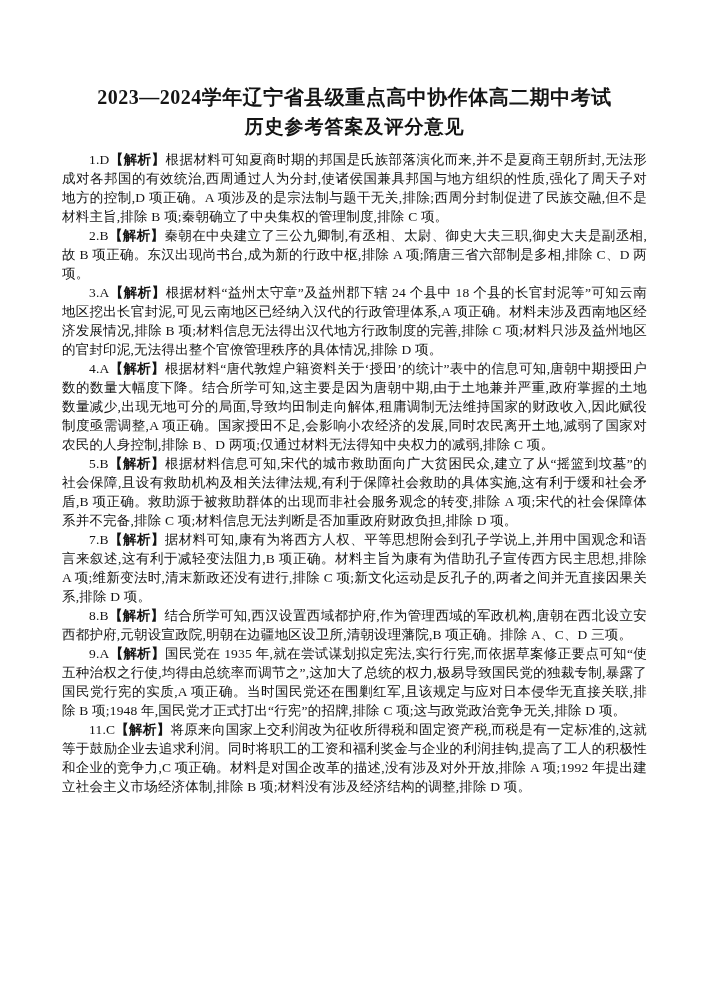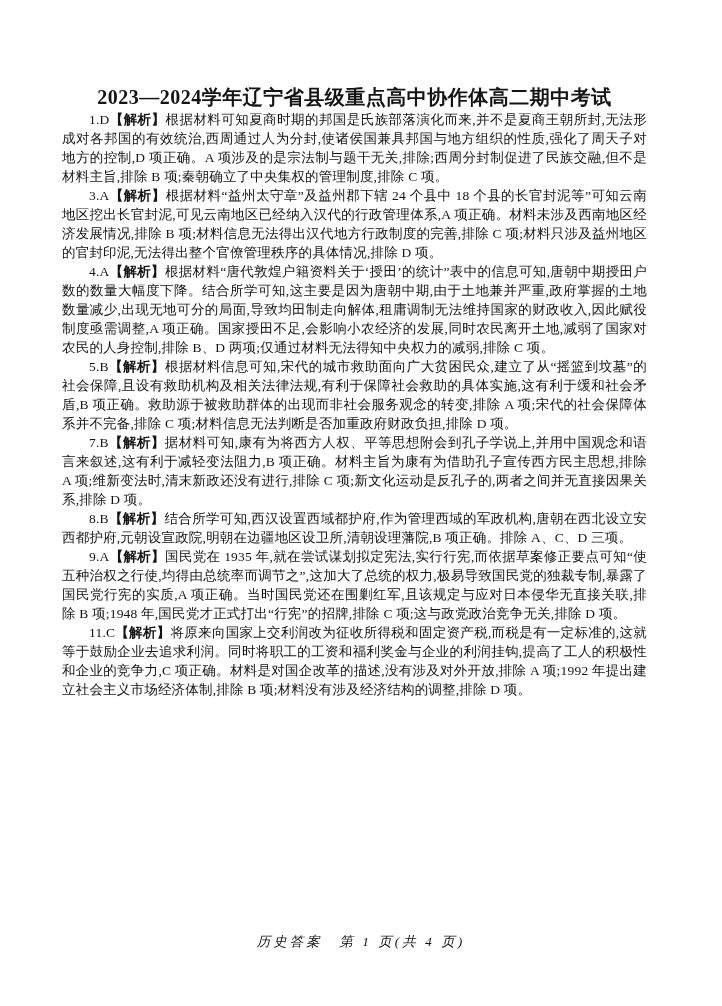--- a/index.html
+++ b/index.html
@@ -64,26 +64,27 @@
     font-style: italic;
     letter-spacing: 3px;
     font-family: "Liberation Serif", serif;
   }
 </style>
 </head>
 <body>
 
 <div class="page">
   <h1 class="title">2023—2024学年辽宁省县级重点高中协作体高二期中考试</h1>
+  <h2 class="subtitle">历史参考答案及评分意见</h2>
 
   <div class="answers">
     <p class="item"><span class="prefix">1.D</span><span class="label">【解析】</span><span class="body">根据材料可知夏商时期的邦国是氏族部落演化而来,并不是夏商王朝所封,无法形成对各邦国的有效统治,西周通过人为分封,使诸侯国兼具邦国与地方组织的性质,强化了周天子对地方的控制,D 项正确。A 项涉及的是宗法制与题干无关,排除;西周分封制促进了民族交融,但不是材料主旨,排除 B 项;秦朝确立了中央集权的管理制度,排除 C 项。</span></p>
+    <p class="item"><span class="prefix">2.B</span><span class="label">【解析】</span><span class="body">秦朝在中央建立了三公九卿制,有丞相、太尉、御史大夫三职,御史大夫是副丞相,故 B 项正确。东汉出现尚书台,成为新的行政中枢,排除 A 项;隋唐三省六部制是多相,排除 C、D 两项。</span></p>
     <p class="item"><span class="prefix">3.A</span><span class="label">【解析】</span><span class="body">根据材料“益州太守章”及益州郡下辖 24 个县中 18 个县的长官封泥等”可知云南地区挖出长官封泥,可见云南地区已经纳入汉代的行政管理体系,A 项正确。材料未涉及西南地区经济发展情况,排除 B 项;材料信息无法得出汉代地方行政制度的完善,排除 C 项;材料只涉及益州地区的官封印泥,无法得出整个官僚管理秩序的具体情况,排除 D 项。</span></p>
     <p class="item"><span class="prefix">4.A</span><span class="label">【解析】</span><span class="body">根据材料“唐代敦煌户籍资料关于‘授田’的统计”表中的信息可知,唐朝中期授田户数的数量大幅度下降。结合所学可知,这主要是因为唐朝中期,由于土地兼并严重,政府掌握的土地数量减少,出现无地可分的局面,导致均田制走向解体,租庸调制无法维持国家的财政收入,因此赋役制度亟需调整,A 项正确。国家授田不足,会影响小农经济的发展,同时农民离开土地,减弱了国家对农民的人身控制,排除 B、D 两项;仅通过材料无法得知中央权力的减弱,排除 C 项。</span></p>
     <p class="item"><span class="prefix">5.B</span><span class="label">【解析】</span><span class="body">根据材料信息可知,宋代的城市救助面向广大贫困民众,建立了从“摇篮到坟墓”的社会保障,且设有救助机构及相关法律法规,有利于保障社会救助的具体实施,这有利于缓和社会矛盾,B 项正确。救助源于被救助群体的出现而非社会服务观念的转变,排除 A 项;宋代的社会保障体系并不完备,排除 C 项;材料信息无法判断是否加重政府财政负担,排除 D 项。</span></p>
     <p class="item"><span class="prefix">7.B</span><span class="label">【解析】</span><span class="body">据材料可知,康有为将西方人权、平等思想附会到孔子学说上,并用中国观念和语言来叙述,这有利于减轻变法阻力,B 项正确。材料主旨为康有为借助孔子宣传西方民主思想,排除 A 项;维新变法时,清末新政还没有进行,排除 C 项;新文化运动是反孔子的,两者之间并无直接因果关系,排除 D 项。</span></p>
     <p class="item"><span class="prefix">8.B</span><span class="label">【解析】</span><span class="body">结合所学可知,西汉设置西域都护府,作为管理西域的军政机构,唐朝在西北设立安西都护府,元朝设宣政院,明朝在边疆地区设卫所,清朝设理藩院,B 项正确。排除 A、C、D 三项。</span></p>
     <p class="item"><span class="prefix">9.A</span><span class="label">【解析】</span><span class="body">国民党在 1935 年,就在尝试谋划拟定宪法,实行行宪,而依据草案修正要点可知“使五种治权之行使,均得由总统率而调节之”,这加大了总统的权力,极易导致国民党的独裁专制,暴露了国民党行宪的实质,A 项正确。当时国民党还在围剿红军,且该规定与应对日本侵华无直接关联,排除 B 项;1948 年,国民党才正式打出“行宪”的招牌,排除 C 项;这与政党政治竞争无关,排除 D 项。</span></p>
     <p class="item"><span class="prefix">11.C</span><span class="label">【解析】</span><span class="body">将原来向国家上交利润改为征收所得税和固定资产税,而税是有一定标准的,这就等于鼓励企业去追求利润。同时将职工的工资和福利奖金与企业的利润挂钩,提高了工人的积极性和企业的竞争力,C 项正确。材料是对国企改革的描述,没有涉及对外开放,排除 A 项;1992 年提出建立社会主义市场经济体制,排除 B 项;材料没有涉及经济结构的调整,排除 D 项。</span></p>
   </div>
 
-  <div class="footer">历史答案　第 1 页(共 4 页)</div>
 </div>
 
 </body></html>

